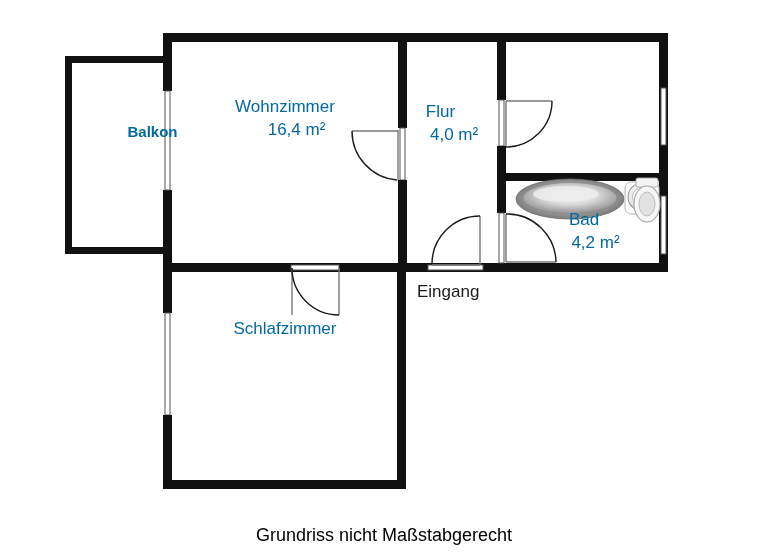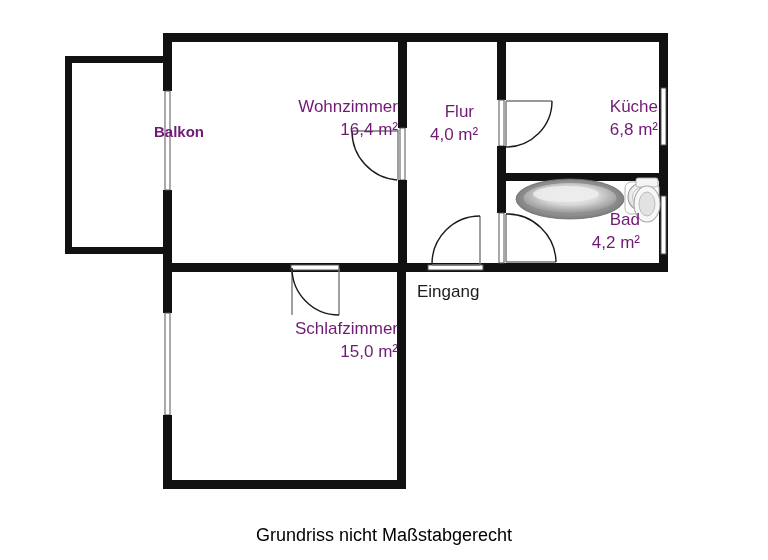--- a/index.html
+++ b/index.html
@@ -21,24 +21,24 @@
   }
   #plan-svg {
     position: absolute;
     left: 0;
     top: 0;
     width: 768px;
     height: 560px;
   }
   .room-label {
     position: absolute;
-    text-align: right;
+    text-align: center;
     white-space: nowrap;
     font-size: 17px;
-    color: #701a75;
+    color: #0369a1;
     line-height: 1.35;
     pointer-events: none;
   }
   .room-label .rm-name {
     display: block;
     font-weight: 400;
   }
   .room-label .rm-area {
     display: block;
     font-weight: 400;
@@ -200,32 +200,27 @@
   <div class="room-label" style="left:172px; top:96px; width:226px;">
     <span class="rm-name">Wohnzimmer</span>
     <span class="rm-area">16,4 m²</span>
   </div>
 
   <div class="room-label" style="left:407px; top:101px; width:67px;">
     <span class="rm-name">Flur</span>
     <span class="rm-area">4,0 m²</span>
   </div>
 
-  <div class="room-label" style="left:530px; top:96px; width:128px;">
-    <span class="rm-name">Küche</span>
-    <span class="rm-area">6,8 m²</span>
-  </div>
 
   <div class="room-label" style="left:528px; top:209px; width:112px;">
     <span class="rm-name">Bad</span>
     <span class="rm-area">4,2 m²</span>
   </div>
 
   <div class="room-label" style="left:172px; top:318px; width:226px;">
     <span class="rm-name">Schlafzimmer</span>
-    <span class="rm-area">15,0 m²</span>
   </div>
 
   <div class="plain-label" style="left:417px; top:282px;">Eingang</div>
 
   <div id="caption">Grundriss nicht Maßstabgerecht</div>
 
 </div>
 
 </body></html>

